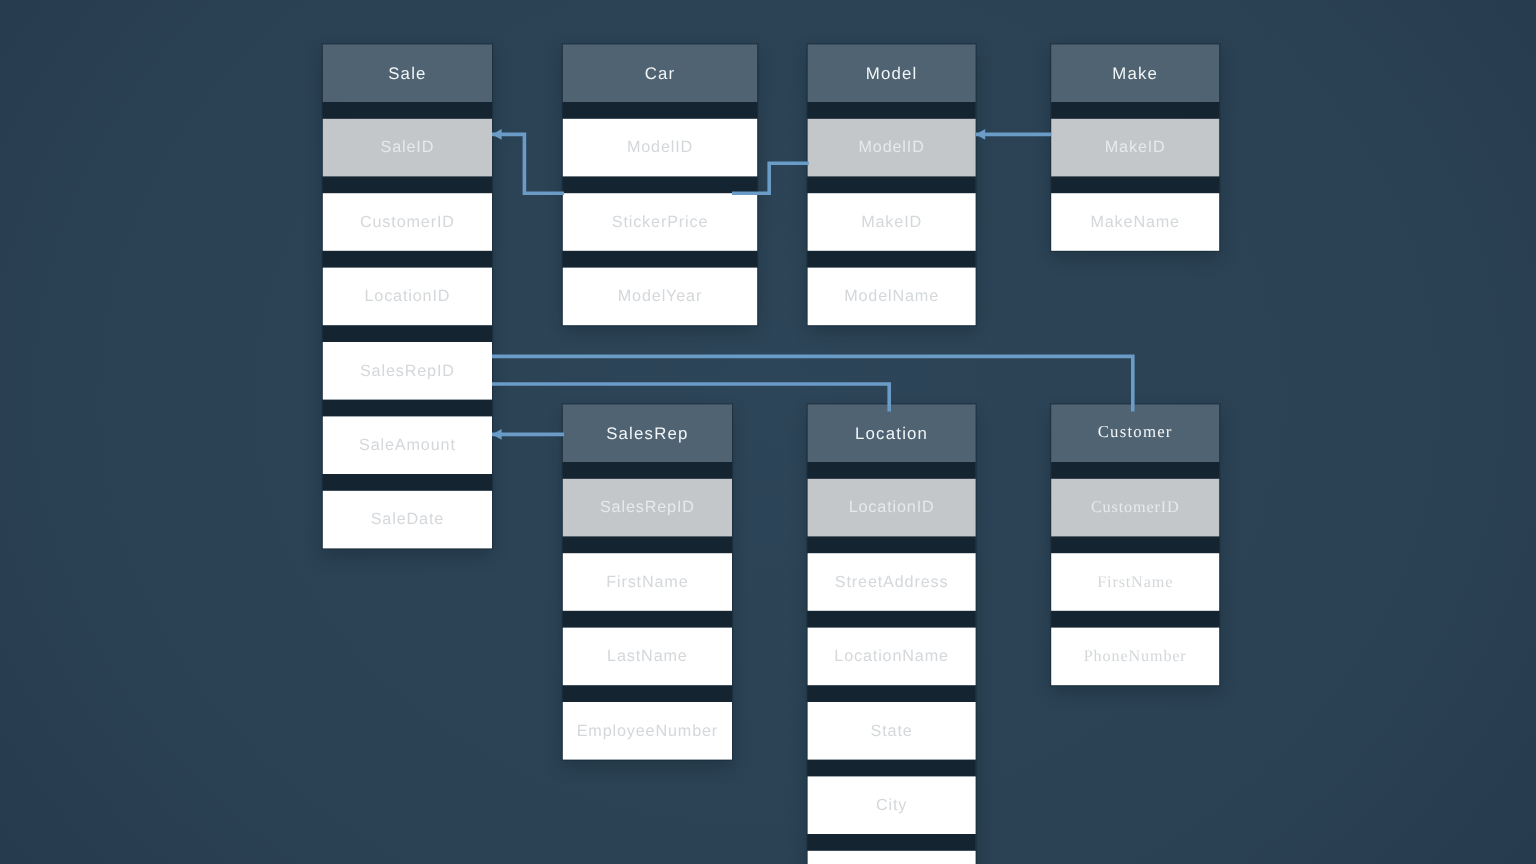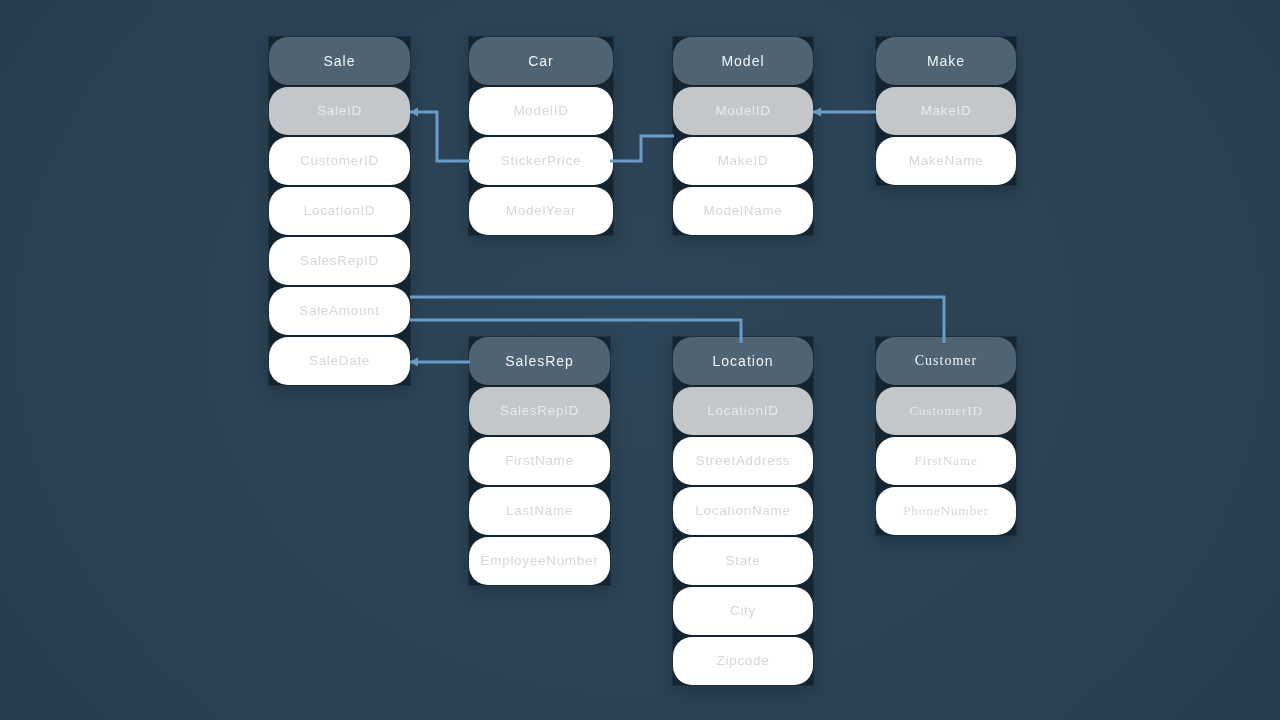--- a/index.html
+++ b/index.html
@@ -45,40 +45,39 @@
     box-shadow: 0 0 0 1px rgba(14, 28, 40, 0.35), 0 6px 14px rgba(8, 20, 30, 0.28);
   }
   .cell {
     height: 48px;
     line-height: 48px;
     text-align: center;
     white-space: nowrap;
     overflow: hidden;
     letter-spacing: 0.7px;
     font-size: 13.5px;
-    border-radius: 19px;
   }
   .cell.header {
     background: var(--table_header, #4f6372);
     color: var(--header_text, #f2f5f6);
     font-size: 14px;
     letter-spacing: 1px;
   }
-  .cells .cell { margin-top: 2px; text-align: center; }
+  .cells .cell { margin-top: 14px; text-align: center; }
   .cell.pk {
     background: var(--primary_key_row, #c3c7ca);
     color: var(--pk_text, #e7eaec);
   }
   .cell.field {
     background: var(--field_row, #ffffff);
     color: var(--field_text, #d4d8db);
   }
   
   .t-sale     { left: 269px; top: 37px;  width: 141px; }
-  .t-car      { left: 469px; top: 37px;  width: 144px; }
+  .t-car      { left: 469px; top: 37px;  width: 162px; }
   .t-model    { left: 673px; top: 37px;  width: 140px; }
   .t-make     { left: 876px; top: 37px;  width: 140px; }
   .t-salesrep { left: 469px; top: 337px; width: 141px; }
   .t-location { left: 673px; top: 337px; width: 140px; }
   .t-customer { left: 876px; top: 337px; width: 140px; font-family: Liberation Serif, serif; }
 </style>
 </head>
 <body>
 
 <div class="stage">

